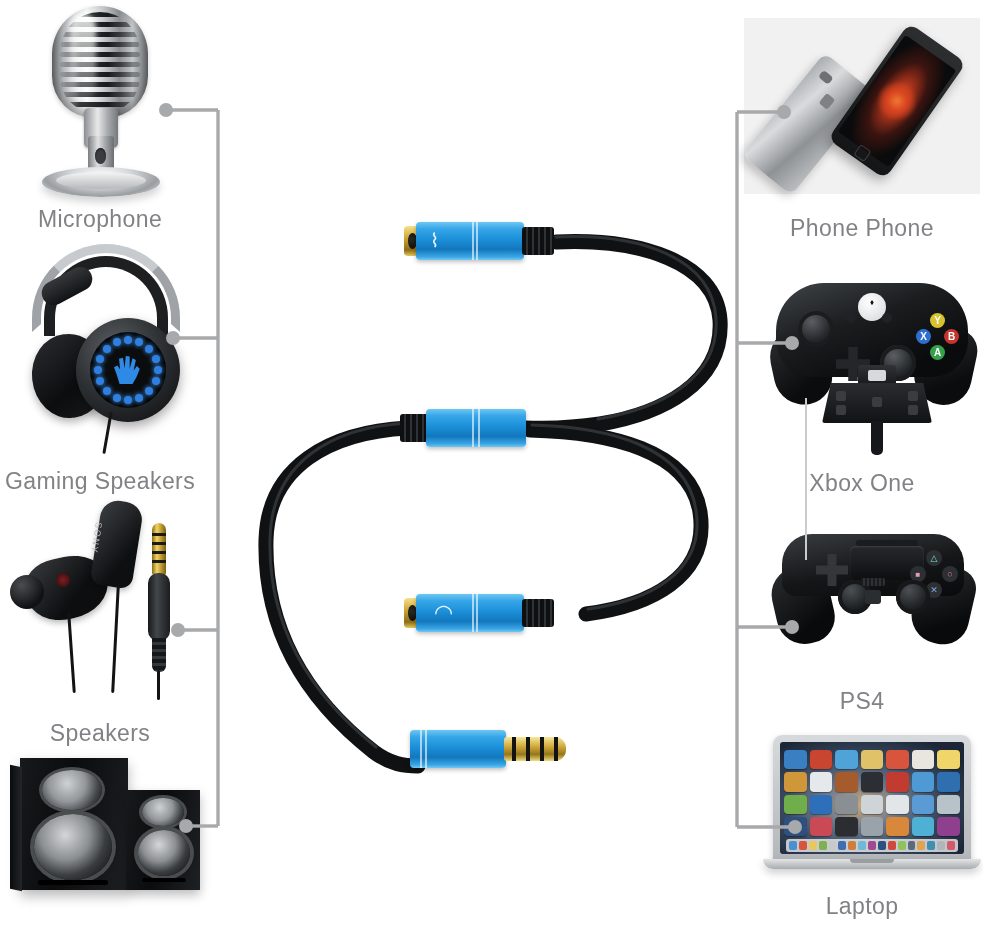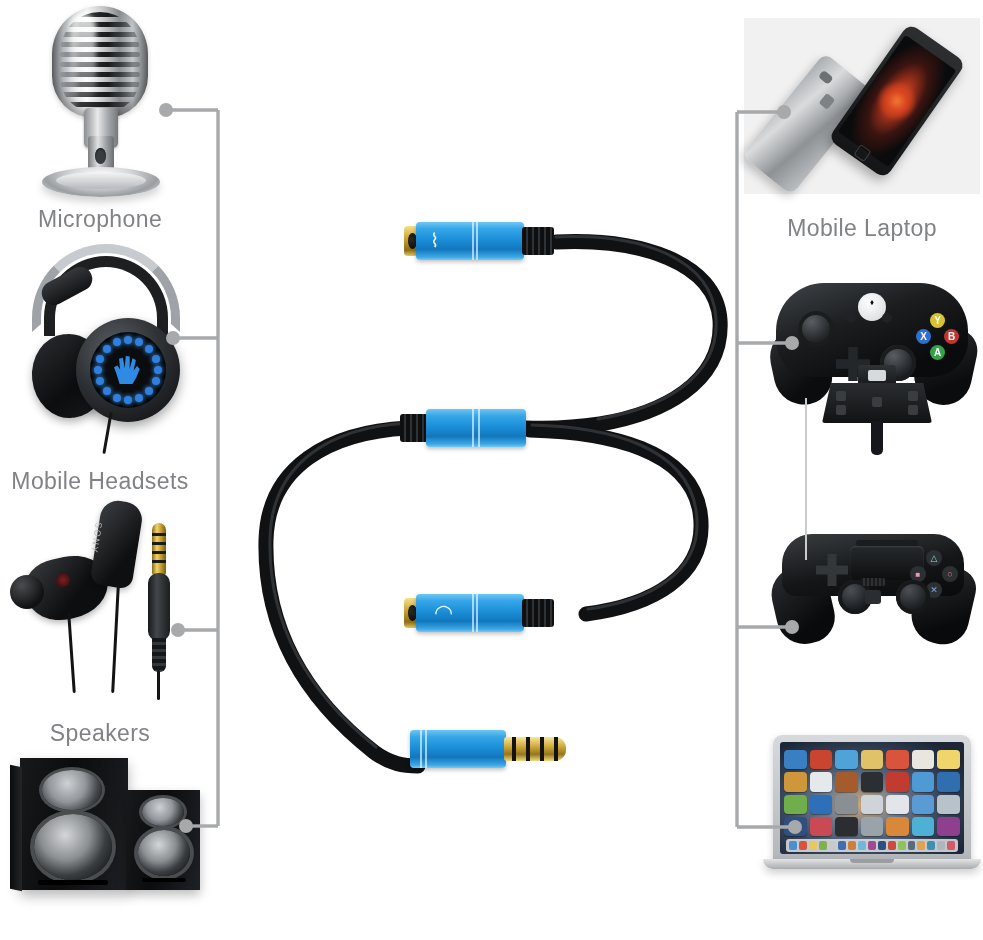--- a/index.html
+++ b/index.html
@@ -449,21 +449,21 @@
             <i style="left: 4px; top: 34px;"></i>
             <i style="left: 6.28361px; top: 22.5195px;"></i>
             <i style="left: 12.7868px; top: 12.7868px;"></i>
             <i style="left: 22.5195px; top: 6.28361px;"></i>
           </div>
         <div class="hs-hand"></div>
       </div>
     </div>
     <div class="hs-cord"></div>
   </div>
-  <div class="dev-label" style="left:0;top:468px;width:200px;">Mobile Headsets</div>
+  <div class="dev-label" style="left:0;top:468px;width:200px;">Gaming Speakers</div>
 
   <div class="dev ep-wrap">
     <div class="ep-budA"></div>
     <div class="ep-tipA"></div>
     <div class="ep-redA"></div>
     <div class="ep-budB"></div>
     <div class="ep-sony">SONY</div>
     <div class="ep-wireA"></div>
     <div class="ep-wireB"></div>
     <div class="ep-plugPin">
@@ -493,21 +493,21 @@
 
   <div class="dev ph-box">
     <div class="ph-back"></div>
     <div class="ph-front">
       <div class="ph-screen">
           <div class="ph-flower"></div>
         </div>
       <div class="ph-home"></div>
     </div>
   </div>
-  <div class="dev-label" style="left:744px;top:215px;width:236px;">Mobile Laptop</div>
+  <div class="dev-label" style="left:744px;top:215px;width:236px;">Phone Phone</div>
 
   <div class="dev xb-wrap">
     <div class="xb-gripL"></div>
     <div class="xb-gripR"></div>
     <div class="xb-body">
       <div class="xb-logo"></div>
       <div class="xb-stick" style="left:22px;top:28px;"></div>
       <div class="xb-stick" style="left:104px;top:62px;"></div>
       <div class="xb-dpad"></div>
       <div class="xb-btn" style="left:154px;top:30px;background:#d8c22e;">Y</div>
@@ -521,20 +521,21 @@
     <div class="xb-usb"></div>
     <div class="xb-adapter">
       <div class="xb-ad-btn" style="left:14px;top:8px;"></div>
       <div class="xb-ad-btn" style="left:14px;top:22px;"></div>
       <div class="xb-ad-btn" style="left:50px;top:14px;"></div>
       <div class="xb-ad-btn" style="left:86px;top:8px;"></div>
       <div class="xb-ad-btn" style="left:86px;top:22px;"></div>
     </div>
     <div class="xb-adapter-jack"></div>
   </div>
+  <div class="dev-label" style="left:744px;top:470px;width:236px;">Xbox One</div>
 
   <div class="dev ps-wrap">
     <div class="ps-gripL"></div>
     <div class="ps-gripR"></div>
     <div class="ps-body">
       <div class="ps-lightbar"></div>
       <div class="ps-touch"></div>
       <div class="ps-dpad"></div>
       <div class="ps-btn" style="left:144px;top:16px;">
           <span style="color:#7fdcd0;font-size:9px;">△</span>
@@ -547,20 +548,21 @@
         </div>
       <div class="ps-btn" style="left:144px;top:48px;">
           <span style="color:#7fa8e0;font-size:9px;">✕</span>
         </div>
       <div class="ps-stick" style="left:56px;top:46px;"></div>
       <div class="ps-stick" style="left:114px;top:46px;"></div>
       <div class="ps-speaker"></div>
       <div class="ps-logo"></div>
     </div>
   </div>
+  <div class="dev-label" style="left:744px;top:688px;width:236px;">PS4</div>
 
   <div class="dev lp-wrap">
     <div class="lp-lid">
       <div class="lp-screen">
         <div class="lp-icons" id="lp-icons">
             <i style="background: rgb(58, 127, 193);"></i>
             <i style="background: rgb(201, 69, 47);"></i>
             <i style="background: rgb(79, 163, 217);"></i>
             <i style="background: rgb(224, 194, 104);"></i>
             <i style="background: rgb(216, 84, 60);"></i>
@@ -605,20 +607,21 @@
             <i style="background: rgb(224, 163, 79);"></i>
             <i style="background: rgb(63, 143, 176);"></i>
             <i style="background: rgb(176, 182, 187);"></i>
             <i style="background: rgb(212, 90, 106);"></i>
           </div>
       </div>
     </div>
     <div class="lp-base"></div>
     <div class="lp-notch"></div>
   </div>
+  <div class="dev-label" style="left:744px;top:893px;width:236px;">Laptop</div>
 
   <svg id="wires" viewBox="0 0 983 940">
     <g fill="none" stroke="#a7a9ab" stroke-width="3.4" stroke-linecap="butt">
 
       <path d="M218,110 L218,826"></path>
       <path d="M218,110 L168,110"></path>
       <path d="M218,338 L175,338"></path>
       <path d="M218,630 L180,630"></path>
       <path d="M218,826 L188,826"></path>
 

